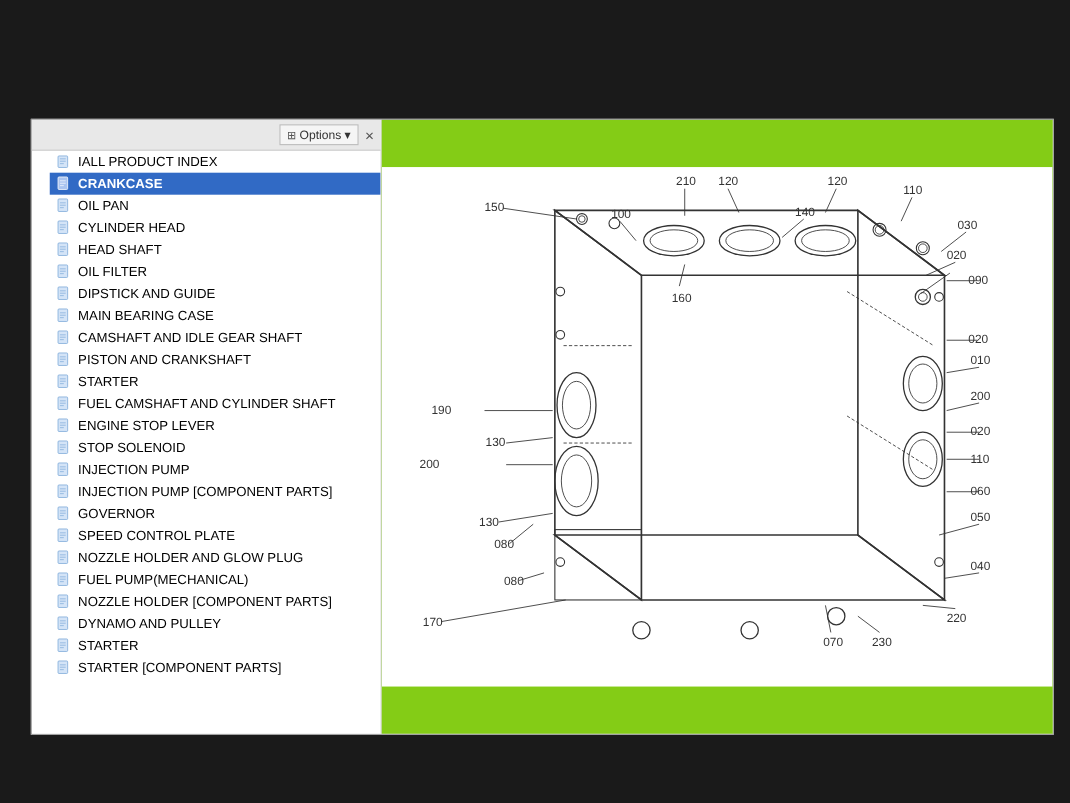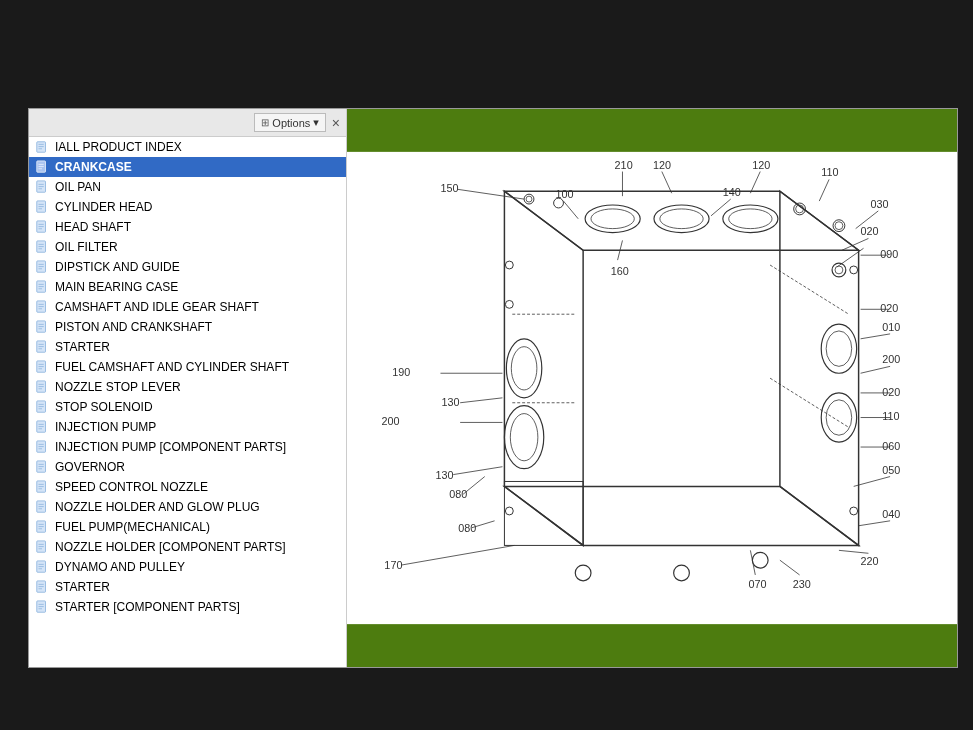--- a/index.html
+++ b/index.html
@@ -60,20 +60,21 @@
       border: none;
       cursor: pointer;
       font-size: 14px;
       color: #555;
       line-height: 1;
     }
     .sidebar-scroll {
       flex: 1;
       overflow-y: auto;
       overflow-x: hidden;
+      margin-left: 16px;
     }
     .sidebar-scroll::-webkit-scrollbar {
       width: 14px;
     }
     .sidebar-scroll::-webkit-scrollbar-track {
       background: #f0f0f0;
     }
     .sidebar-scroll::-webkit-scrollbar-thumb {
       background: #c0c0c0;
       border: 1px solid #999;
@@ -108,21 +109,21 @@
     }
     .item-icon svg {
       width: 14px;
       height: 14px;
     }
     .item-label {
       font-size: 12px;
     }
     .content-area {
       flex: 1;
-      background: #4d7c0f;
+      background: #84cc16;
       overflow: hidden;
       position: relative;
       display: flex;
       align-items: flex-end;
       justify-content: center;
     }
     .diagram-container {
       width: 100%;
       height: 100%;
       position: relative;
@@ -283,21 +284,21 @@
         </div>
         <div class="sidebar-item">
           <span class="item-icon">
             <svg viewBox="0 0 14 16" fill="none" xmlns="http://www.w3.org/2000/svg">
       <rect x="1" y="1" width="10" height="13" rx="1" fill="#d4e4f7" stroke="#7aa8d8" stroke-width="0.8"></rect>
       <line x1="3" y1="5" x2="9" y2="5" stroke="#7aa8d8" stroke-width="0.7"></line>
       <line x1="3" y1="7.5" x2="9" y2="7.5" stroke="#7aa8d8" stroke-width="0.7"></line>
       <line x1="3" y1="10" x2="7" y2="10" stroke="#7aa8d8" stroke-width="0.7"></line>
     </svg>
           </span>
-          <span class="item-label">NOZZLE STOP LEVER</span>
+          <span class="item-label">ENGINE STOP LEVER</span>
         </div>
         <div class="sidebar-item">
           <span class="item-icon">
             <svg viewBox="0 0 14 16" fill="none" xmlns="http://www.w3.org/2000/svg">
       <rect x="1" y="1" width="10" height="13" rx="1" fill="#d4e4f7" stroke="#7aa8d8" stroke-width="0.8"></rect>
       <line x1="3" y1="5" x2="9" y2="5" stroke="#7aa8d8" stroke-width="0.7"></line>
       <line x1="3" y1="7.5" x2="9" y2="7.5" stroke="#7aa8d8" stroke-width="0.7"></line>
       <line x1="3" y1="10" x2="7" y2="10" stroke="#7aa8d8" stroke-width="0.7"></line>
     </svg>
           </span>
@@ -338,21 +339,21 @@
         </div>
         <div class="sidebar-item">
           <span class="item-icon">
             <svg viewBox="0 0 14 16" fill="none" xmlns="http://www.w3.org/2000/svg">
       <rect x="1" y="1" width="10" height="13" rx="1" fill="#d4e4f7" stroke="#7aa8d8" stroke-width="0.8"></rect>
       <line x1="3" y1="5" x2="9" y2="5" stroke="#7aa8d8" stroke-width="0.7"></line>
       <line x1="3" y1="7.5" x2="9" y2="7.5" stroke="#7aa8d8" stroke-width="0.7"></line>
       <line x1="3" y1="10" x2="7" y2="10" stroke="#7aa8d8" stroke-width="0.7"></line>
     </svg>
           </span>
-          <span class="item-label">SPEED CONTROL NOZZLE</span>
+          <span class="item-label">SPEED CONTROL PLATE</span>
         </div>
         <div class="sidebar-item">
           <span class="item-icon">
             <svg viewBox="0 0 14 16" fill="none" xmlns="http://www.w3.org/2000/svg">
       <rect x="1" y="1" width="10" height="13" rx="1" fill="#d4e4f7" stroke="#7aa8d8" stroke-width="0.8"></rect>
       <line x1="3" y1="5" x2="9" y2="5" stroke="#7aa8d8" stroke-width="0.7"></line>
       <line x1="3" y1="7.5" x2="9" y2="7.5" stroke="#7aa8d8" stroke-width="0.7"></line>
       <line x1="3" y1="10" x2="7" y2="10" stroke="#7aa8d8" stroke-width="0.7"></line>
     </svg>
           </span>

